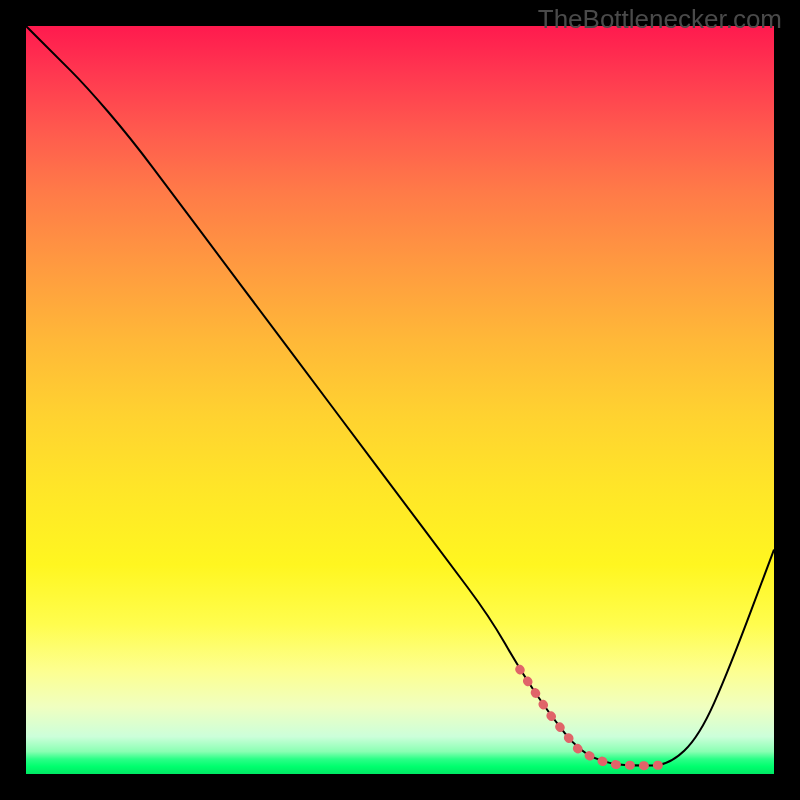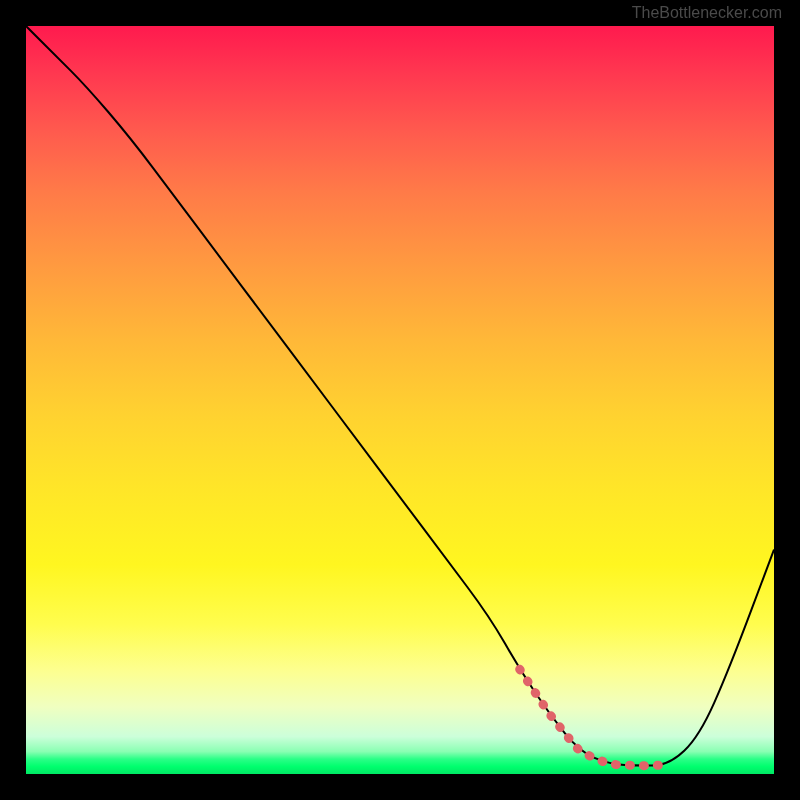--- a/index.html
+++ b/index.html
@@ -8,21 +8,21 @@
     height: 800px;
     background: #000;
     position: relative;
     font-family: Arial, sans-serif;
   }
   .watermark {
     position: absolute;
     top: 4px;
     right: 18px;
     color: #4a4a4a;
-    font-size: 16px;
+    font-size: 26px;
     font-weight: 500;
     z-index: 10;
   }
   .chart-area {
     position: absolute;
     left: 26px;
     top: 26px;
     width: 748px;
     height: 748px;
     overflow: hidden;

